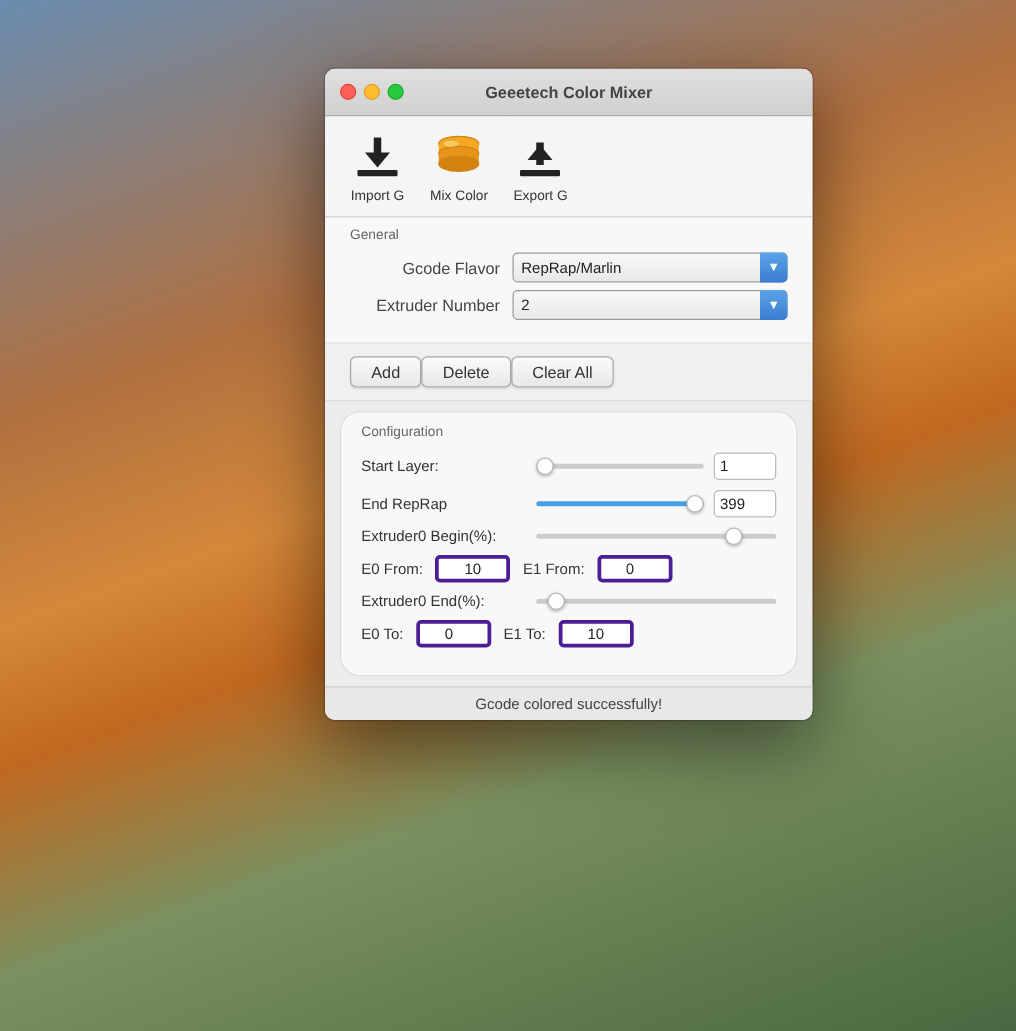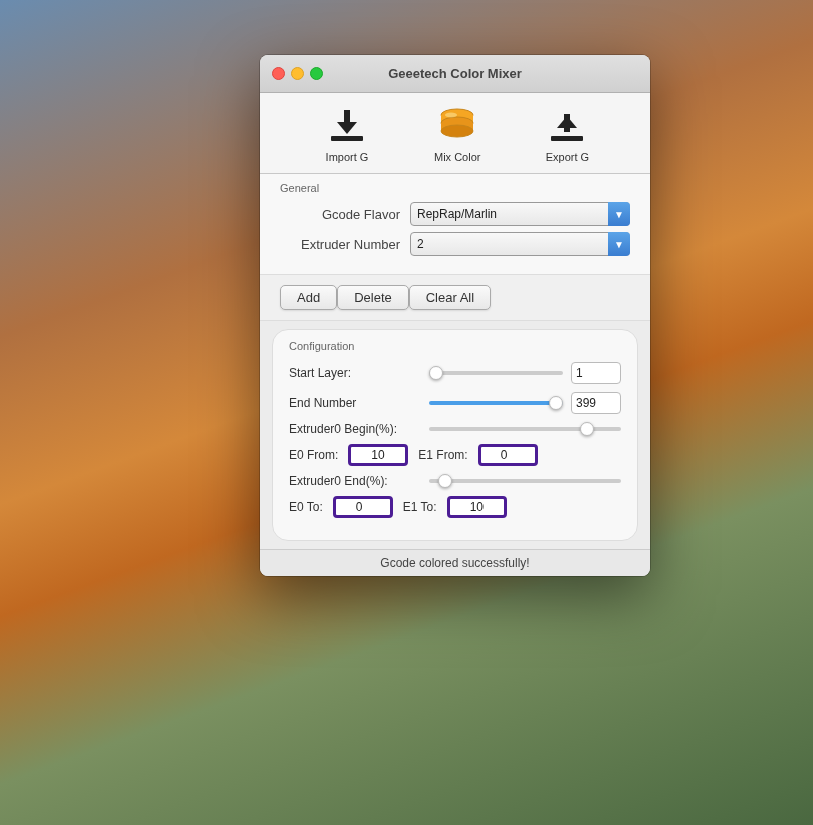--- a/index.html
+++ b/index.html
@@ -87,21 +87,20 @@
       padding: 10px 20px;
       gap: 20px;
     }
 
     .toolbar-item {
       display: flex;
       flex-direction: column;
       align-items: center;
       cursor: pointer;
       gap: 4px;
-      margin-left: 45px;
     }
 
     .toolbar-icon {
       width: 44px;
       height: 44px;
       display: flex;
       align-items: center;
       justify-content: center;
     }
 
@@ -435,21 +434,21 @@
 
     <div class="config-row">
       <span class="config-label">Start Layer:</span>
       <div class="slider-container">
         <input type="range" class="slider slider-gray" min="0" max="100" value="0" style="">
         <input type="text" class="num-input" value="1" style="">
       </div>
     </div>
 
     <div class="config-row">
-      <span class="config-label">End Number</span>
+      <span class="config-label">End RepRap</span>
       <div class="slider-container">
         <input type="range" class="slider slider-blue" min="0" max="100" value="100" style="background: linear-gradient(to right, rgb(74, 158, 232) 100%, rgb(204, 204, 204) 100%);">
         <input type="text" class="num-input" value="399" style="">
       </div>
     </div>
 
     <div class="config-row">
       <span class="config-label">Extruder0 Begin(%):</span>
       <div class="slider-container">
         <input type="range" class="slider slider-gray" min="0" max="100" value="85" style="">

